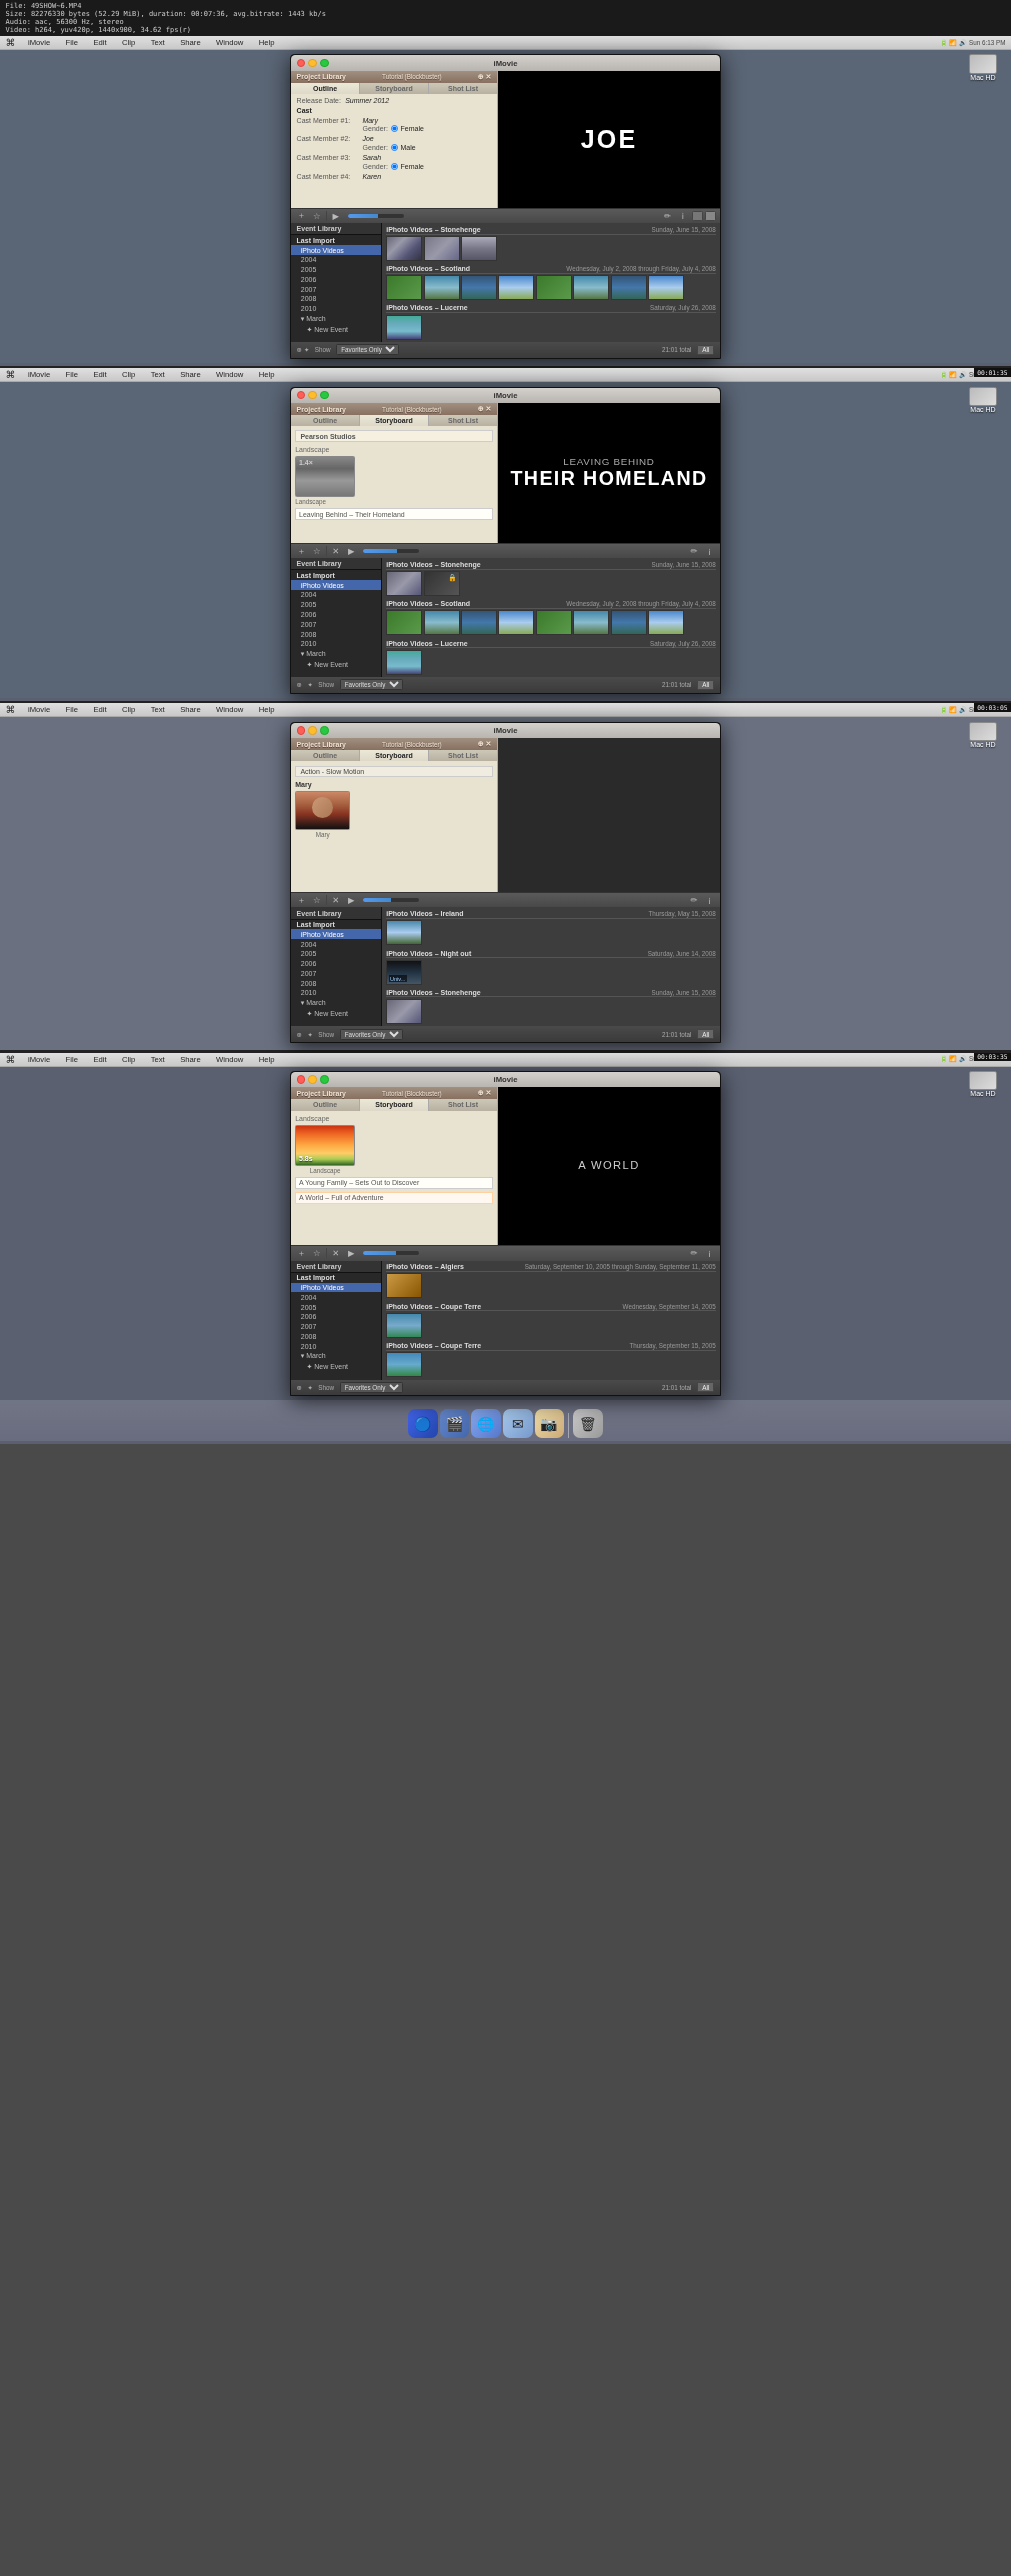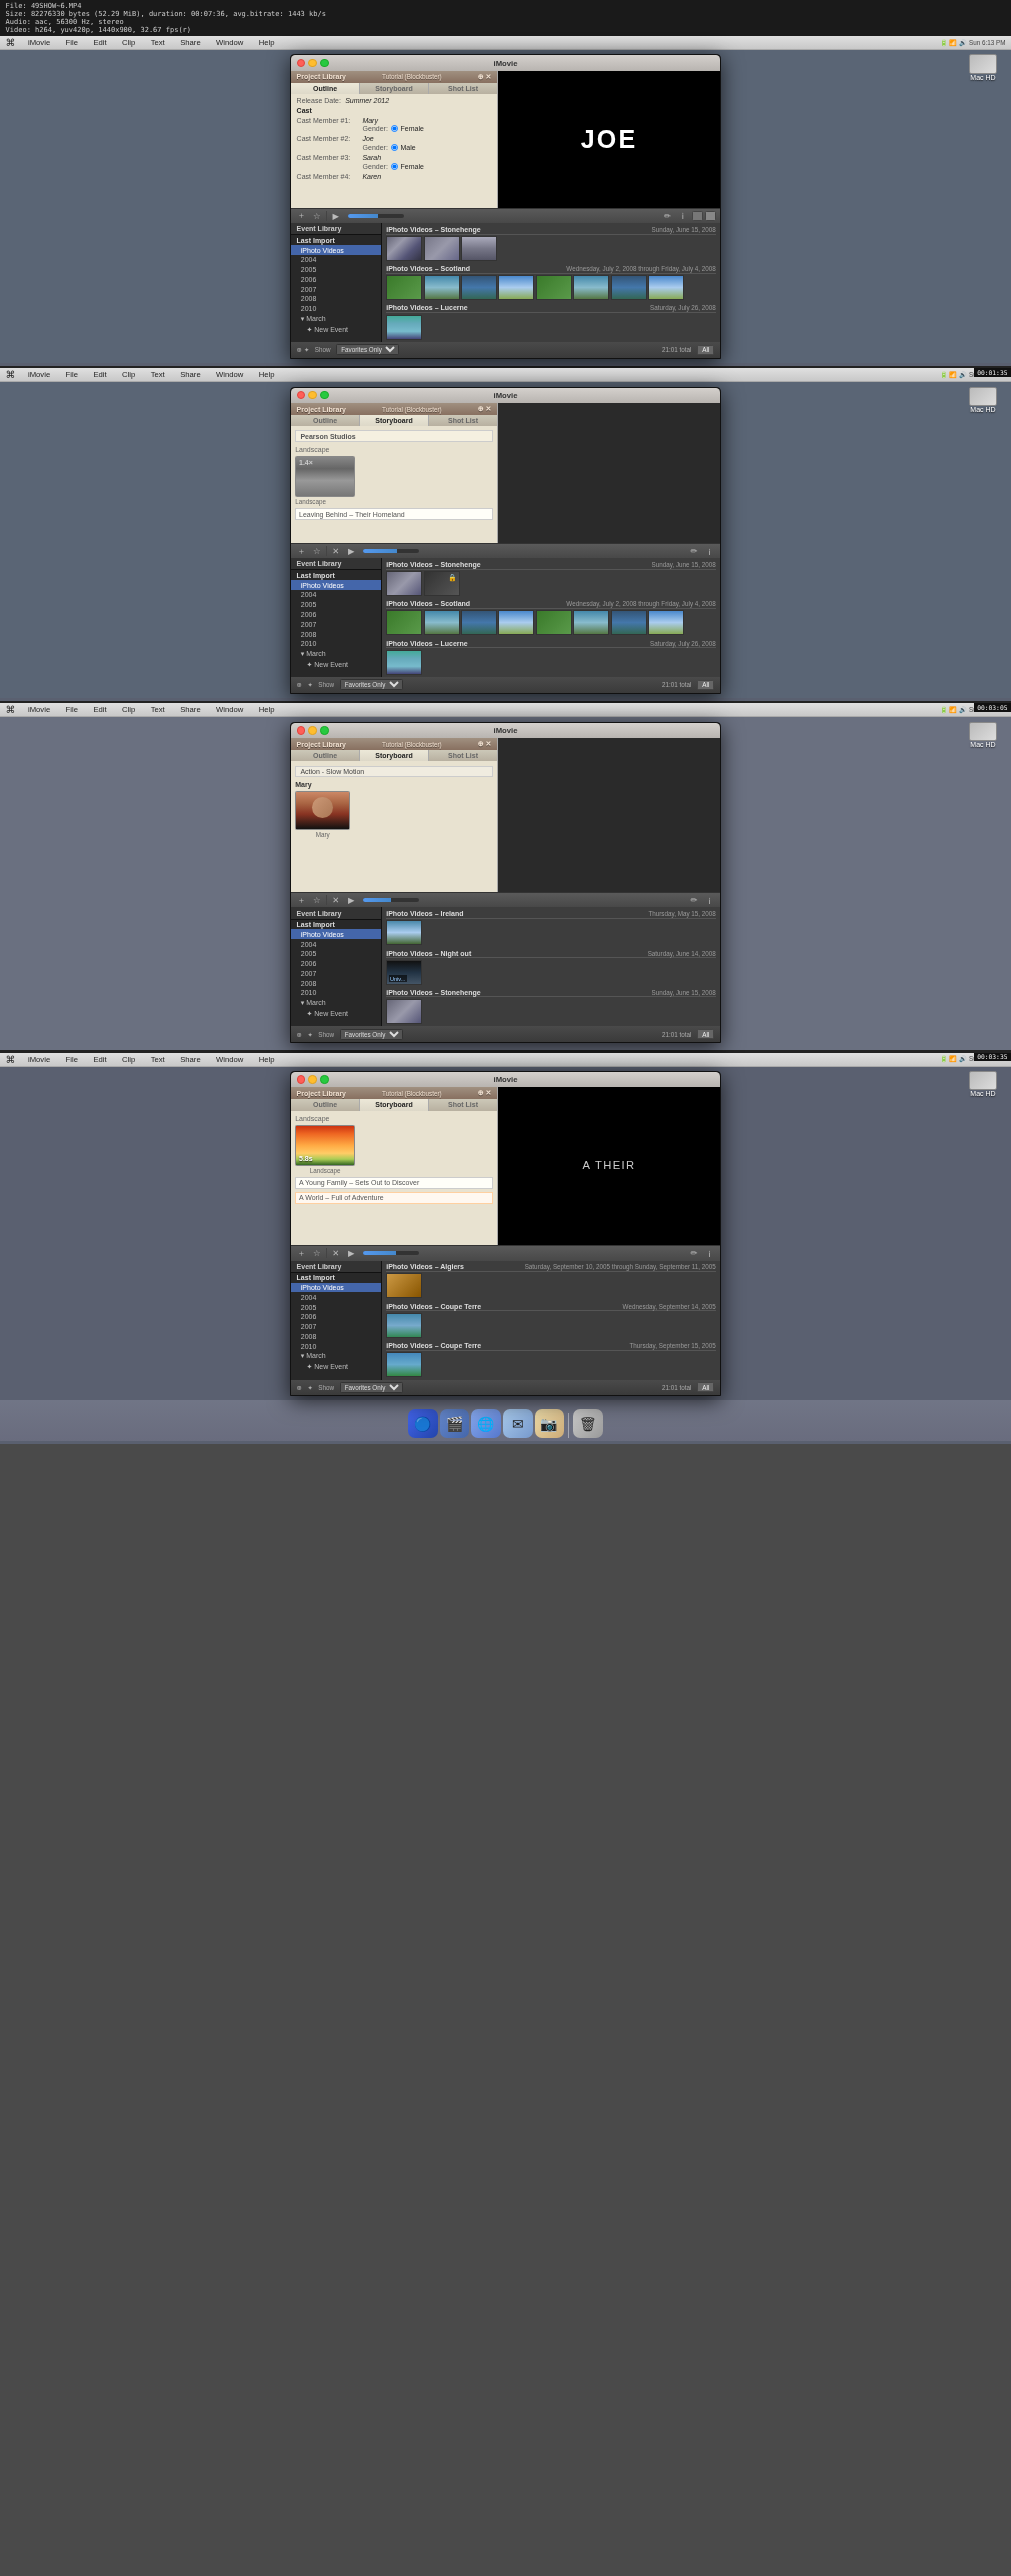--- a/index.html
+++ b/index.html
@@ -302,21 +302,21 @@
       background: #222;
     }
   </style>
 </head>
 <body>
 
 <div class="video-info-bar">
   <span>File: 49SHOW~6.MP4</span><br>
   <span>Size: 82276330 bytes (52.29 MiB), duration: 00:07:36, avg.bitrate: 1443 kb/s</span><br>
   <span>Audio: aac, 56300 Hz, stereo</span><br>
-  <span>Video: h264, yuv420p, 1440x900, 32.67 fps(r)</span>
+  <span>Video: h264, yuv420p, 1440x900, 34.62 fps(r)</span>
 </div>
 
 <div class="segment screen1">
 
   <div class="mac-menubar">
     <span style="font-size:9.8px;">⌘</span>
     <span class="menu-item">iMovie</span>
     <span class="menu-item">File</span>
     <span class="menu-item">Edit</span>
     <span class="menu-item">Clip</span>
@@ -582,20 +582,26 @@
               <div style="width:60px;height:41px;background:linear-gradient(to bottom,#888 0%,#666 30%,#999 60%,#777 100%);border:1.4px solid #888;border-radius:1.4px;position:relative;cursor:pointer;">
                 <div style="position:absolute;top:2.8px;left:2.8px;font-size:7px;color:#ccc;font-weight:bold;">1.4×</div>
               </div>
               <div style="font-size:6.3px;color:#666;margin-top:1.4px;">Landscape</div>
             </div>
 
             <div style="width:100%;background:#fffef8;border:0.7px solid #ccc;padding:1.4px 2.8px;font-size:7px;color:#555;">Leaving Behind – Their Homeland</div>
           </div>
         </div>
 
+        <div class="preview-area">
+          <div style="text-align:center;">
+            <div style="color:#aaa;font-size:9.8px;letter-spacing:0.7px;">LEAVING BEHIND</div>
+            <div style="color:white;font-size:19.6px;font-weight:bold;letter-spacing:1.4px;">THEIR HOMELAND</div>
+          </div>
+        </div>
       </div>
 
       <div class="mid-toolbar">
         <span class="mid-icon">＋</span>
         <span class="mid-icon">☆</span>
         <div style="width:0.7px;height:9.8px;background:#444;"></div>
         <span class="mid-icon">✕</span>
         <span class="mid-icon">▶</span>
         <div class="mid-progress">
           <div class="mid-progress-fill" style="width:60%;"></div>
@@ -910,21 +916,21 @@
             </div>
 
             <div style="width:100%;background:#fffef8;border:0.7px solid #ccc;padding:1.4px 2.8px;font-size:7px;color:#555;margin-bottom:3.5px;">A Young Family – Sets Out to Discover</div>
 
             <div style="width:100%;background:#fff8f0;border:0.7px solid #ffd0a0;padding:1.4px 2.8px;font-size:7px;color:#555;">A World – Full of Adventure</div>
           </div>
         </div>
 
         <div class="preview-area">
           <div style="text-align:center;">
-            <div style="color:#ccc;font-size:11.2px;letter-spacing:1.4px;margin-bottom:2.8px;">A THEIR</div>
+            <div style="color:#ccc;font-size:11.2px;letter-spacing:1.4px;margin-bottom:2.8px;">A WORLD</div>
           </div>
         </div>
       </div>
 
       <div class="mid-toolbar">
         <span class="mid-icon">＋</span>
         <span class="mid-icon">☆</span>
         <div style="width:0.7px;height:9.8px;background:#444;"></div>
         <span class="mid-icon">✕</span>
         <span class="mid-icon">▶</span>

